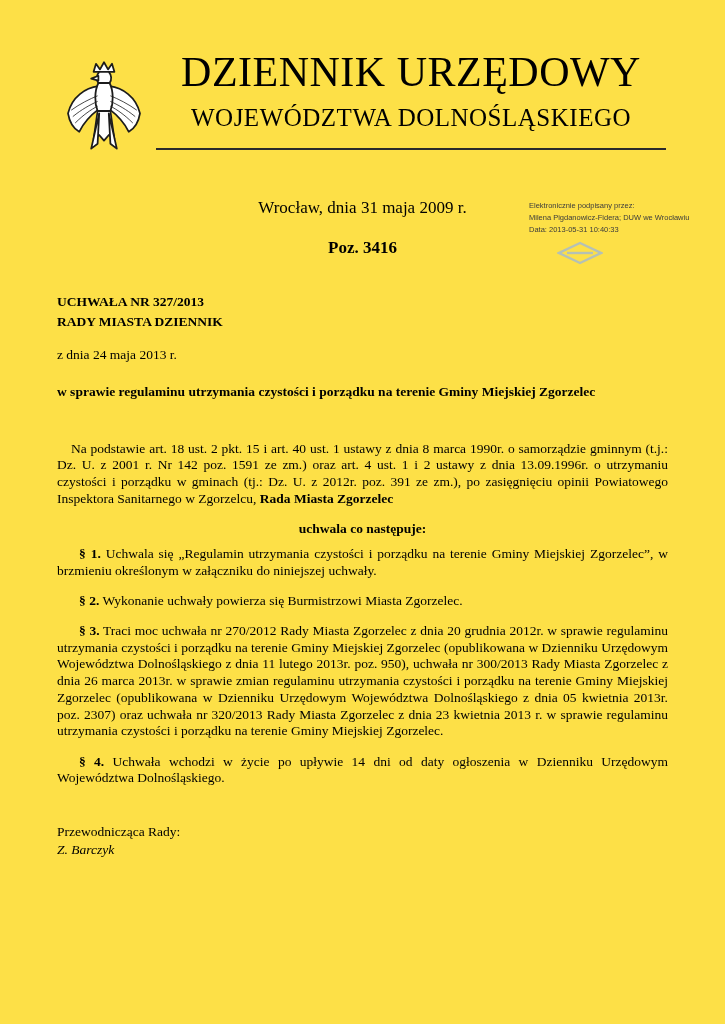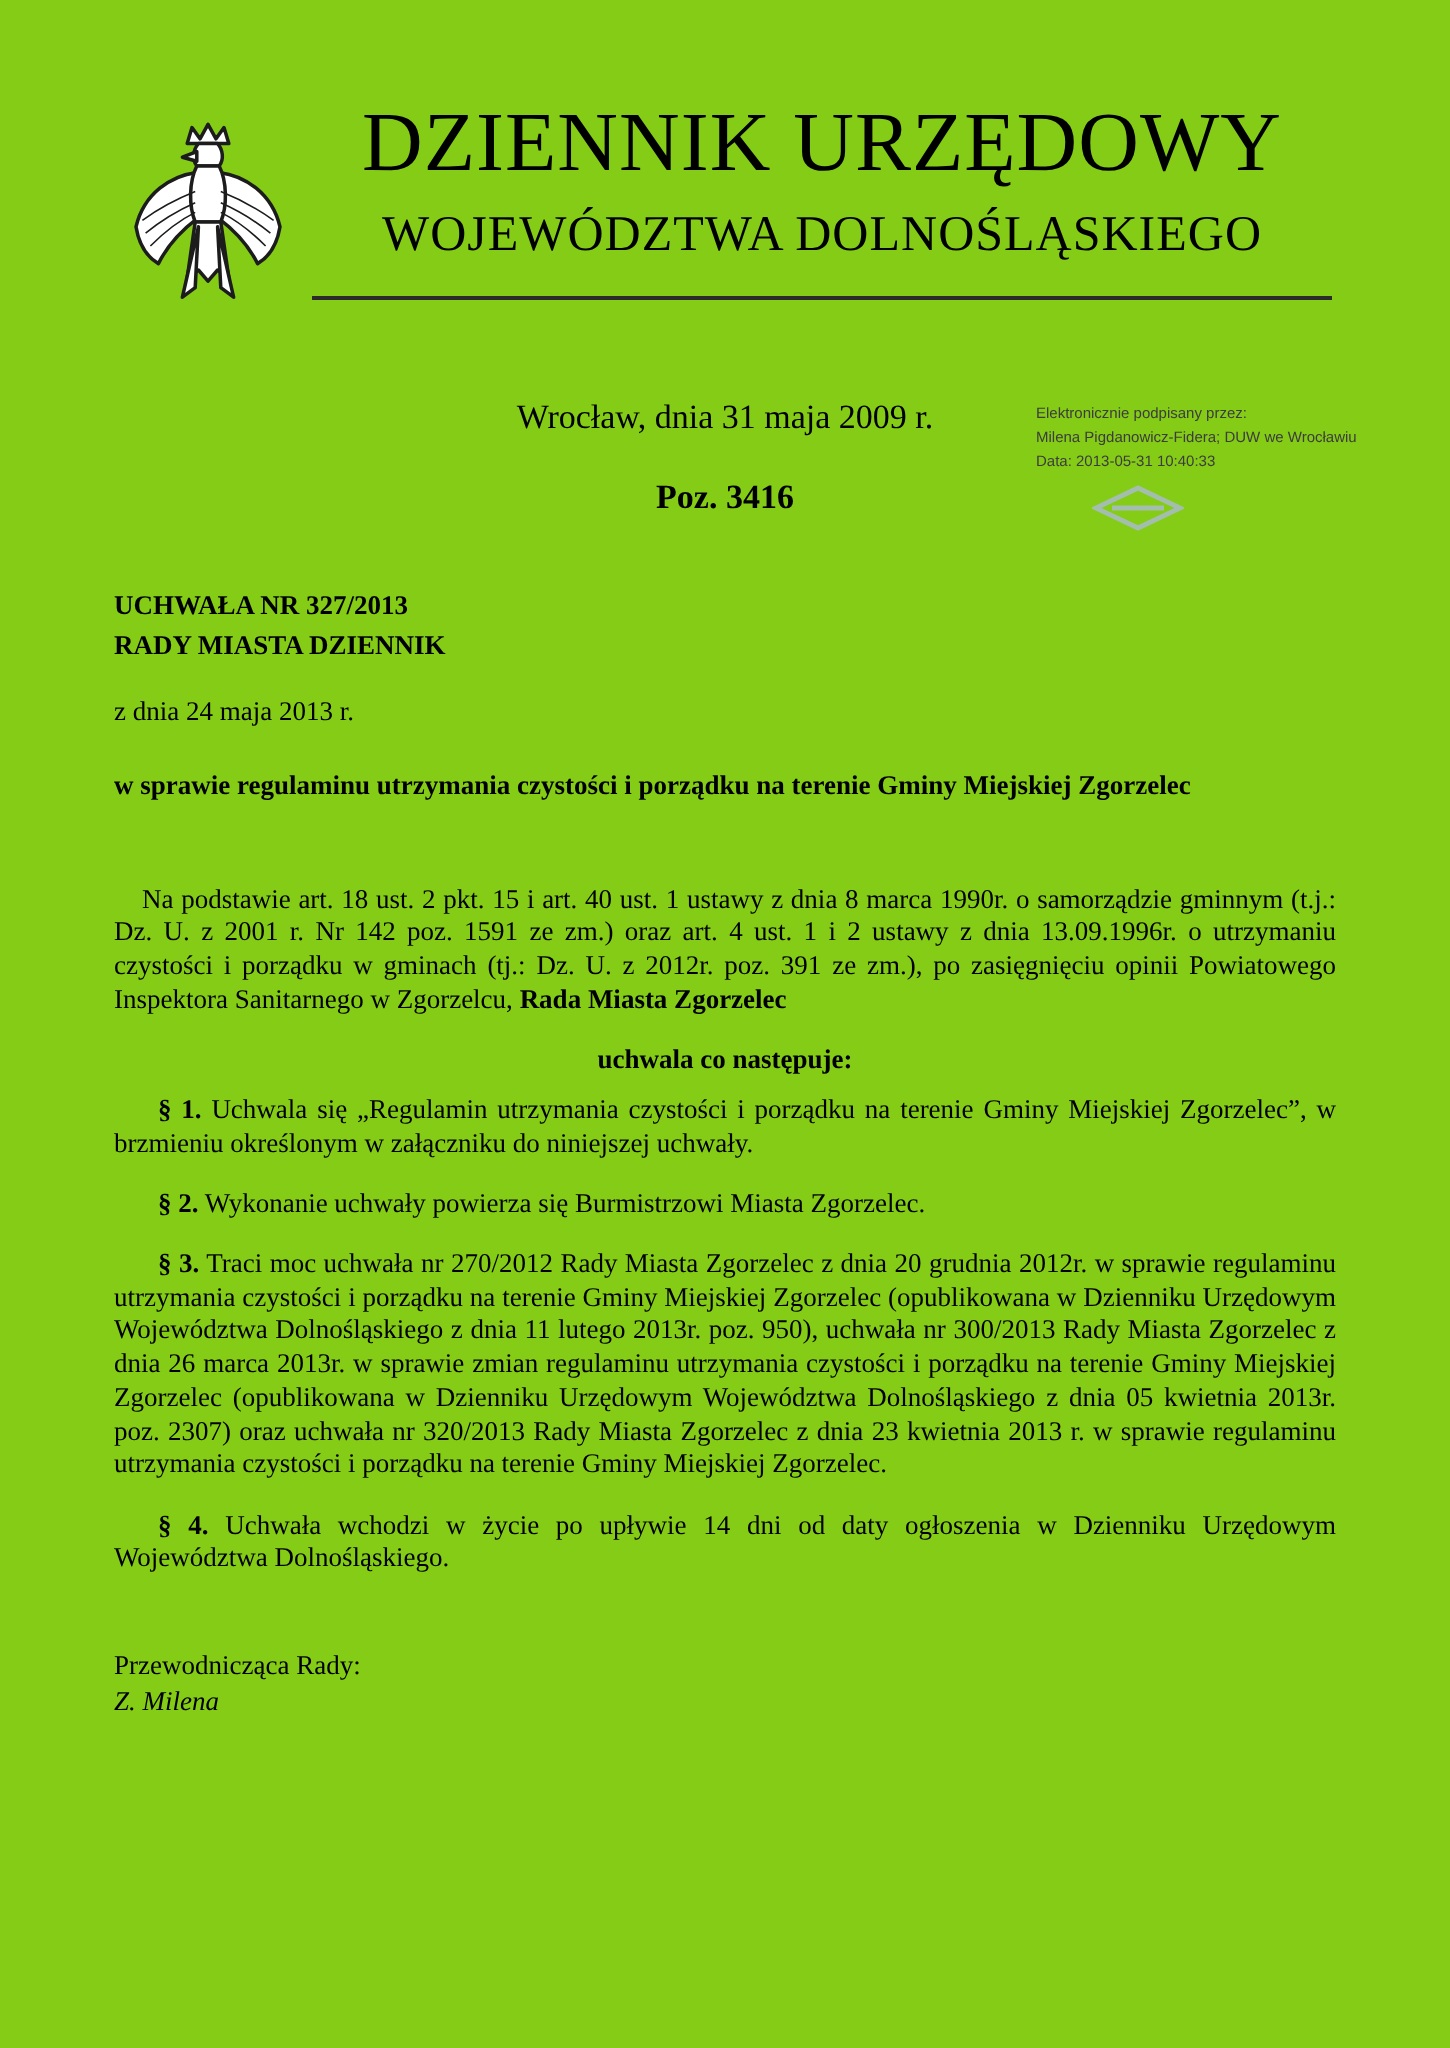--- a/index.html
+++ b/index.html
@@ -5,21 +5,21 @@
   html, body {
     margin: 0;
     padding: 0;
     background: #ffffff;
   }
   .page {
     position: relative;
     width: 725px;
     height: 1024px;
     margin: 0 auto;
-    background: #84cc16;
+    background: #fde047;
     font-family: "Liberation Serif", serif;
     color: #000000;
     overflow: hidden;
   }
 
   
   .masthead {
     display: flex;
     align-items: flex-start;
     padding: 50px 59px 0 64px;
@@ -63,21 +63,21 @@
     font-size: 17px;
   }
   .poz {
     font-size: 17px;
     margin-top: 20px;
     font-weight: bold;
   }
   .esign {
     position: absolute;
     top: 2px;
-    right: 37px;
+    right: 26px;
     width: 170px;
     text-align: left;
     font-family: "Liberation Sans", sans-serif;
     font-size: 7.5px;
     line-height: 1.6;
     color: #3c3c3c;
   }
   .esign-stamp {
     margin: 5px 0 0 28px;
     opacity: 0.85;
@@ -210,17 +210,17 @@
     <p class="para"><span class="lead">§ 1.</span> <span>Uchwala się „Regulamin utrzymania czystości i porządku na terenie Gminy Miejskiej Zgorzelec”, w brzmieniu określonym w załączniku do niniejszej uchwały.</span></p>
 
     <p class="para"><span class="lead">§ 2.</span> <span>Wykonanie uchwały powierza się Burmistrzowi Miasta Zgorzelec.</span></p>
 
     <p class="para"><span class="lead">§ 3.</span> <span>Traci moc uchwała nr 270/2012 Rady Miasta Zgorzelec z dnia 20 grudnia 2012r. w sprawie regulaminu utrzymania czystości i porządku na terenie Gminy Miejskiej Zgorzelec (opublikowana w Dzienniku Urzędowym Województwa Dolnośląskiego z dnia 11 lutego 2013r. poz. 950), uchwała nr 300/2013 Rady Miasta Zgorzelec z dnia 26 marca 2013r. w sprawie zmian regulaminu utrzymania czystości i porządku na terenie Gminy Miejskiej Zgorzelec (opublikowana w Dzienniku Urzędowym Województwa Dolnośląskiego z dnia 05 kwietnia 2013r. poz. 2307) oraz uchwała nr 320/2013 Rady Miasta Zgorzelec z dnia 23 kwietnia 2013 r. w sprawie regulaminu utrzymania czystości i porządku na terenie Gminy Miejskiej Zgorzelec.</span></p>
 
     <p class="para"><span class="lead">§ 4.</span> <span>Uchwała wchodzi w życie po upływie 14 dni od daty ogłoszenia w Dzienniku Urzędowym Województwa Dolnośląskiego.</span></p>
 
     <div class="signature">
       <div class="sig-role">Przewodnicząca Rady:</div>
-      <div class="sig-name">Z. Milena</div>
+      <div class="sig-name">Z. Barczyk</div>
     </div>
   </section>
 
 </div>
 
 </body></html>

